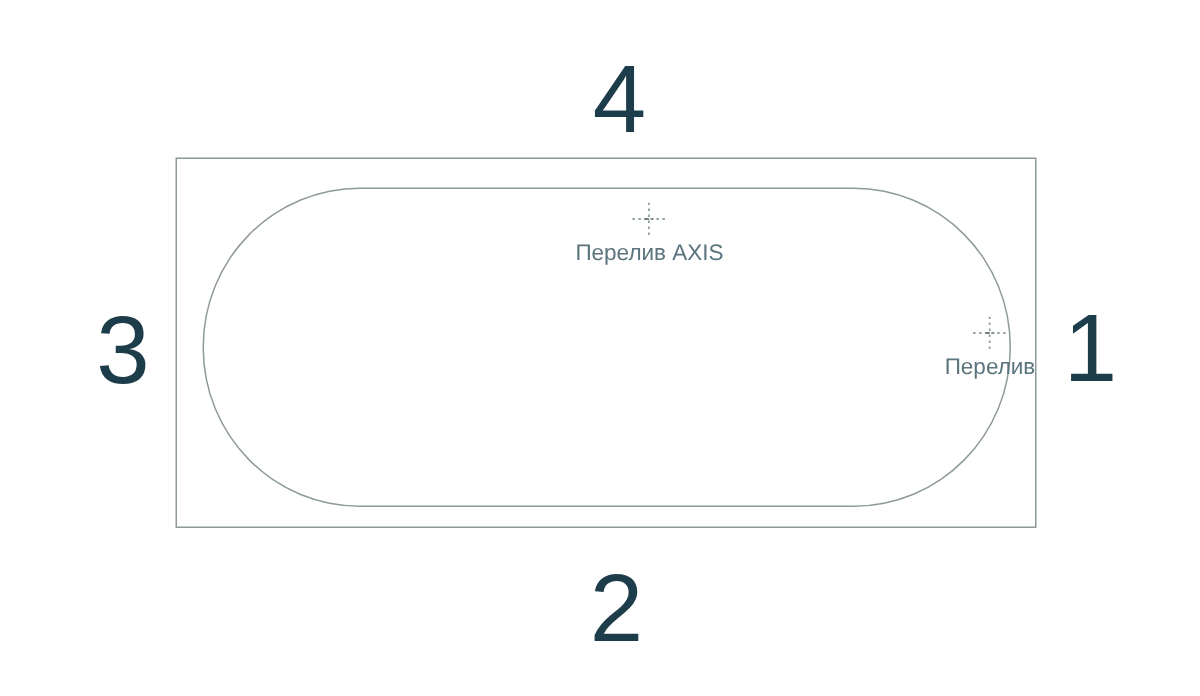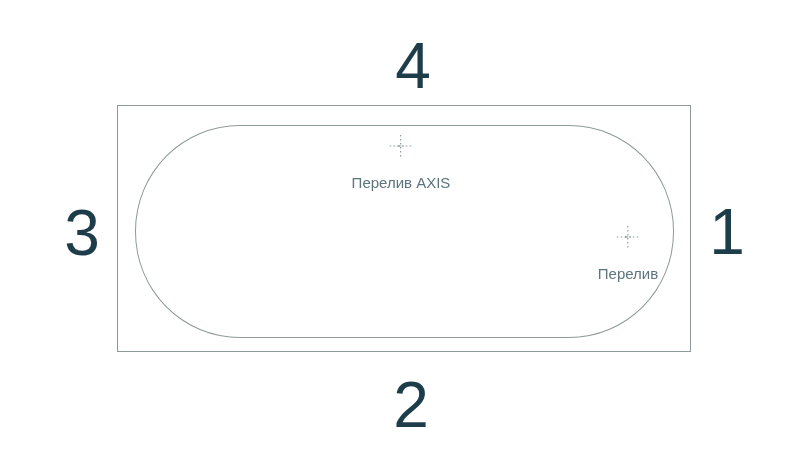--- a/index.html
+++ b/index.html
@@ -46,24 +46,25 @@
   .side-num.top    { left: 413px; top: 66px; }
   .side-num.bottom { left: 411px; top: 405px; }
   .side-num.left   { left: 82px;  top: 233px; }
   .side-num.right  { left: 727px; top: 232px; }
   .marker {
     position: absolute;
     transform: translateX(-50%);
     display: flex;
     flex-direction: column;
     align-items: center;
-    gap: 17px;
+    gap: 3px;
+    margin-left: 32px;
   }
   .marker.axis  { left: 401px; top: 135px; }
-  .marker.plain { left: 628px; top: 226px; text-align: center; }
+  .marker.plain { left: 628px; top: 211px; text-align: center; }
   .crosshair { display: block; }
   .crosshair line {
     stroke: var(--marker);
     stroke-width: 1.2;
     stroke-dasharray: 1.6 2.4;
   }
   .crosshair .center-dash { stroke: #6e7f80; stroke-dasharray: 3 2; }
   .marker-label {
     font-size: 15px;
     color: var(--label);

